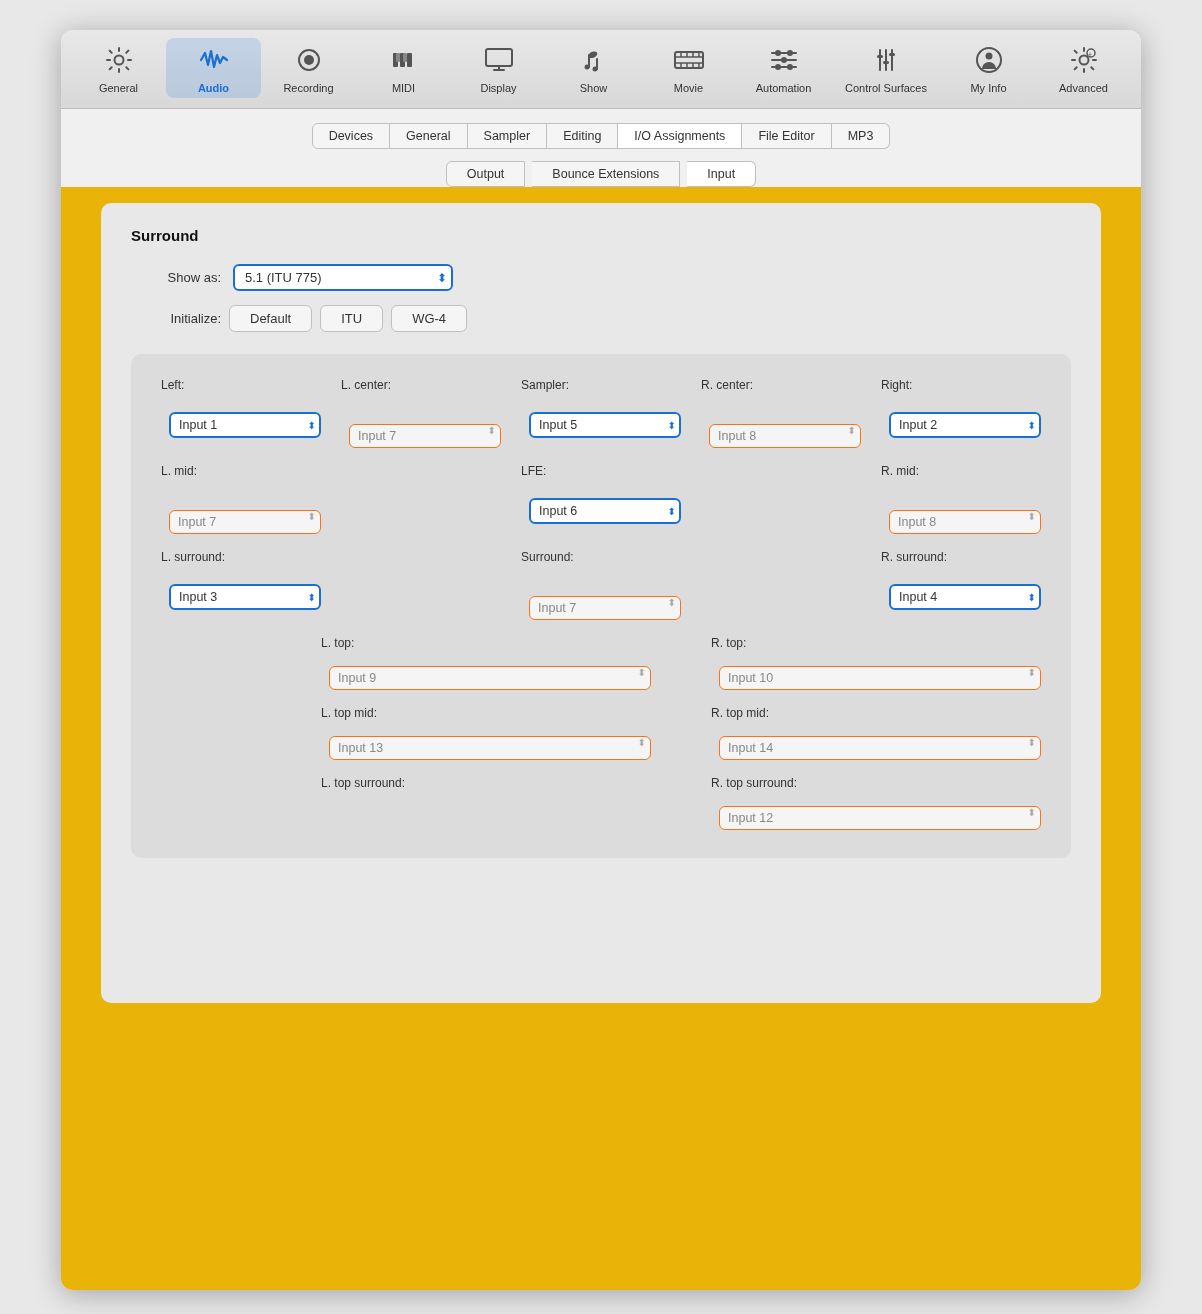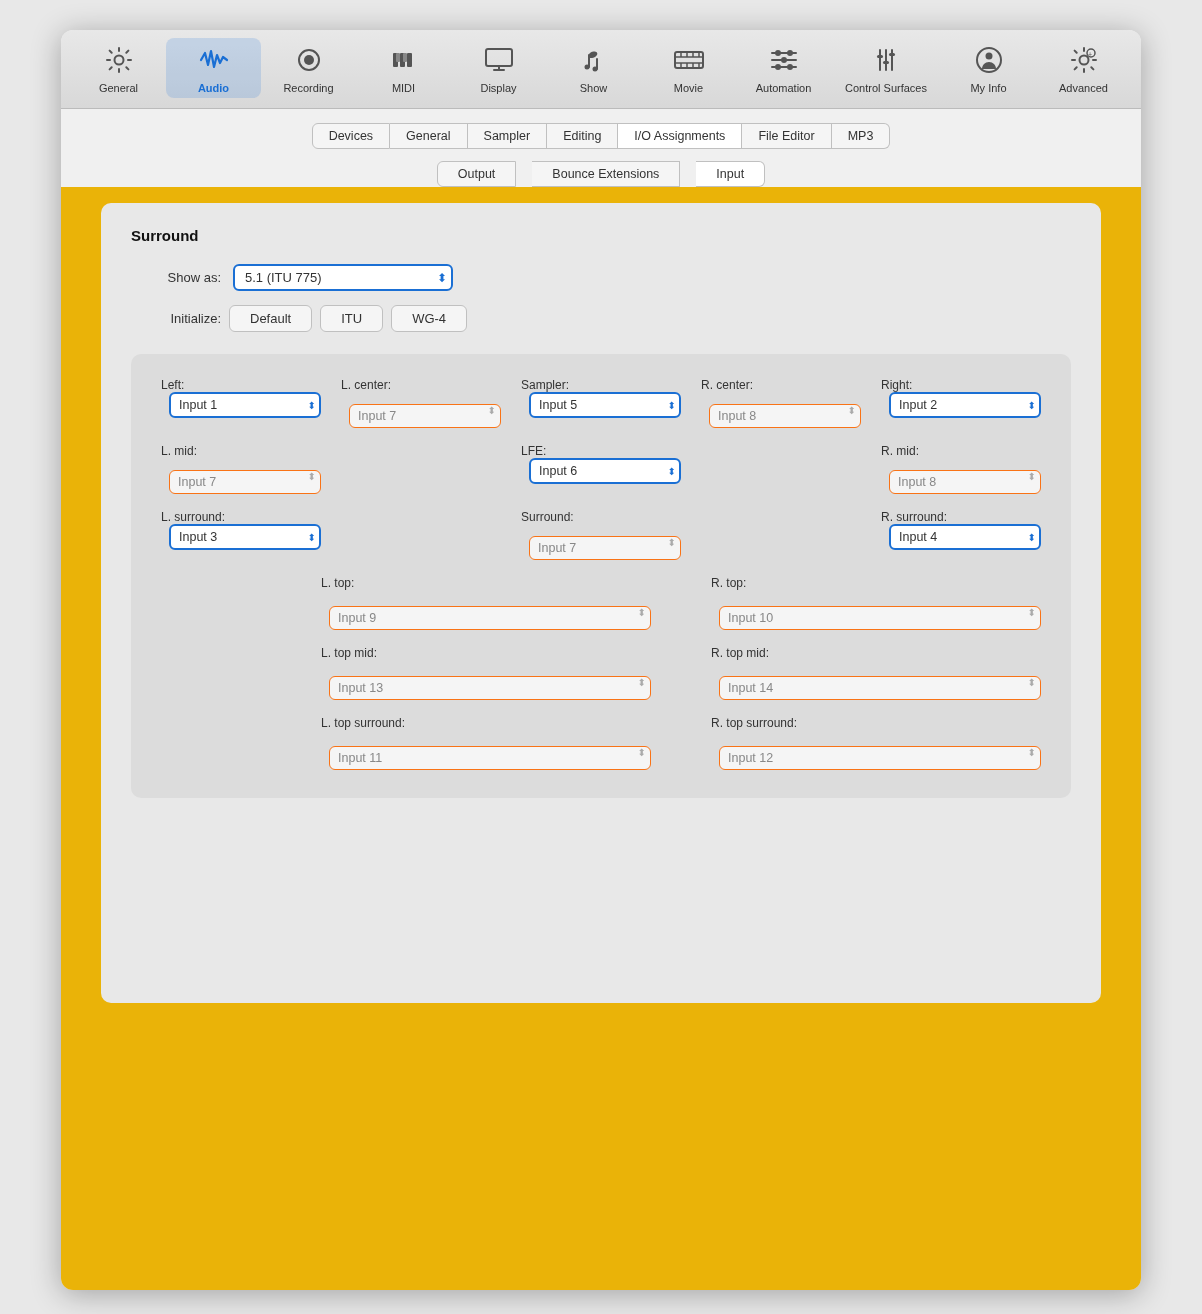--- a/index.html
+++ b/index.html
@@ -95,21 +95,21 @@
     .subtab:first-child { border-radius: 6px 0 0 6px; }
     .subtab:last-child { border-radius: 0 6px 6px 0; }
     .subtab + .subtab { border-left: none; }
     .subtab.active {
       background: #fff;
       font-weight: 500;
     }
     .input-subtabs {
       display: flex;
       justify-content: center;
-      gap: 16px;
+      gap: 7px;
       padding: 12px 0 0 0;
       background: #f0f0f0;
       align-items: flex-end;
     }
     .input-subtab {
       font-size: 12.5px;
       padding: 5px 20px;
       border: 1px solid #c0c0c0;
       background: #f5f5f5;
       cursor: pointer;
@@ -205,21 +205,21 @@
       padding: 24px 30px 28px 30px;
     }
     .surround-grid {
       display: grid;
       grid-template-columns: 1fr 1fr 1fr 1fr 1fr;
       gap: 16px 20px;
     }
     .channel-group {
       display: flex;
       flex-direction: column;
-      gap: 0;
+      gap: 20px;
     }
     .channel-label {
       font-size: 12px;
       color: #333;
       font-weight: 500;
     }
     .select-w {
       position: relative;
       display: inline-flex;
       align-items: center;
@@ -598,25 +598,20 @@
             <span class="channel-label">R. top mid:</span>
             <div class="select-w gray-arrow">
               <select>
                 <option>Input 14</option>
               </select>
             </div>
           </div>
 
           <div class="channel-group-full">
             <span class="channel-label">L. top surround:</span>
-            <div class="select-w gray-arrow">
-              <select>
-                <option>Input 11</option>
-              </select>
-            </div>
           </div>
 
           <div class="channel-group-full">
             <span class="channel-label">R. top surround:</span>
             <div class="select-w gray-arrow">
               <select>
                 <option>Input 12</option>
               </select>
             </div>
           </div>

